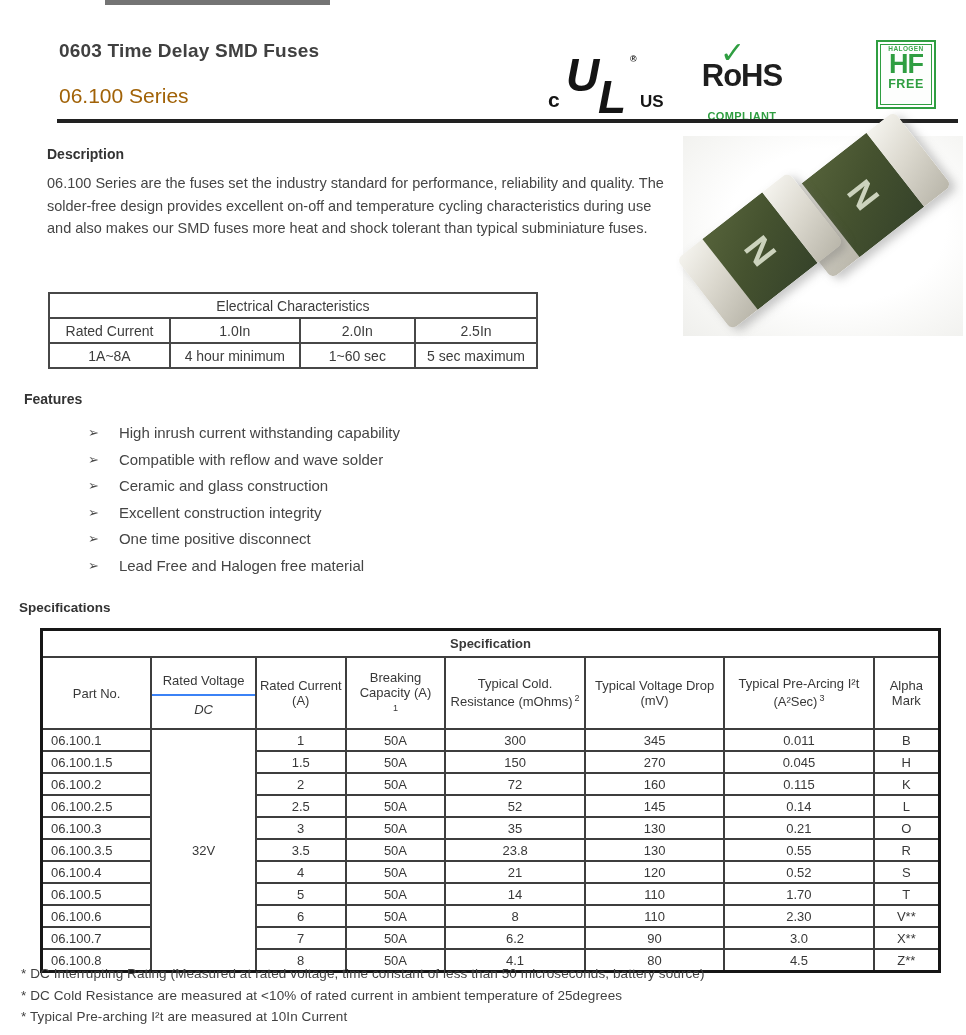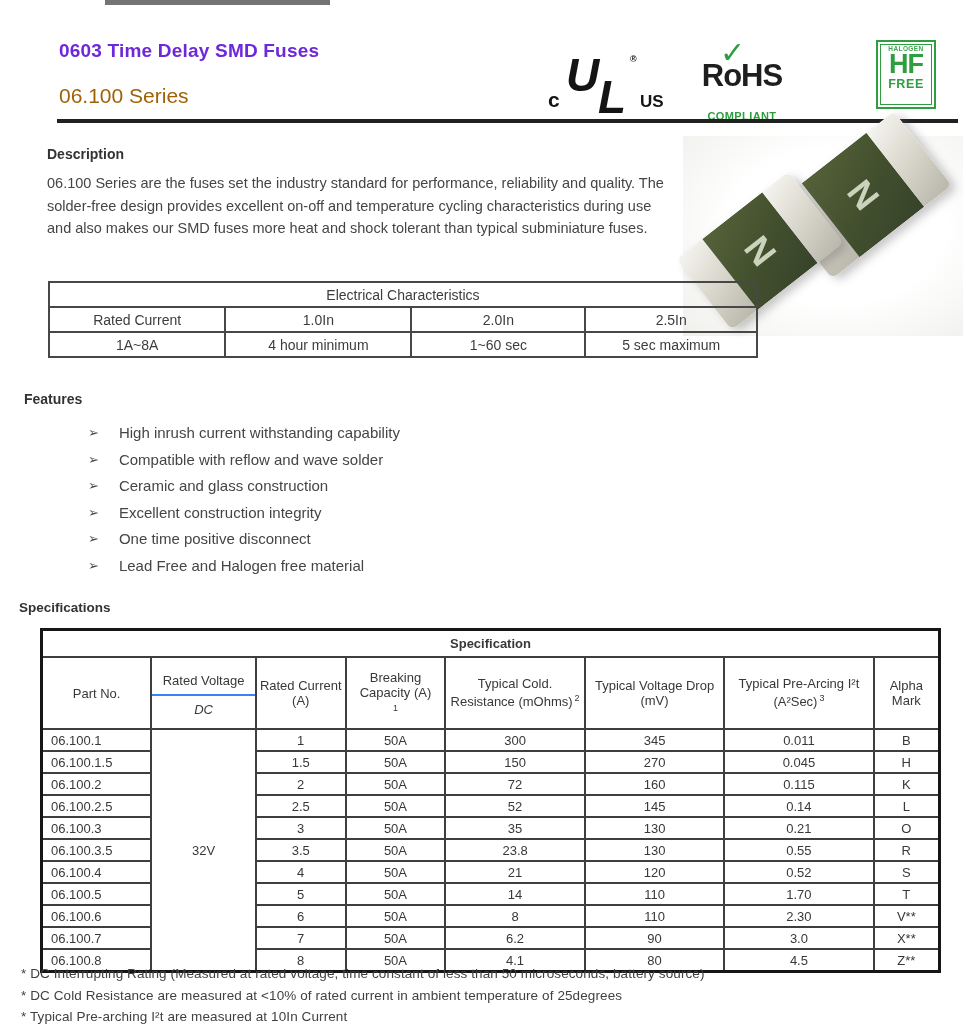--- a/index.html
+++ b/index.html
@@ -8,21 +8,21 @@
     background:#ffffff;
     font-family:"Liberation Sans","DejaVu Sans",sans-serif;
     color:#3f3f3f;
   }
   .page{position:absolute;inset:0;filter:blur(0.2px);}
 
   
   .top-remnant{position:absolute;left:105px;top:0;width:225px;height:5px;background:rgba(70,70,70,.75);}
 
   
-  .doc-title{position:absolute;left:59px;top:40px;font-size:19px;font-weight:600;color:#6d28d9;letter-spacing:.2px;}
+  .doc-title{position:absolute;left:59px;top:40px;font-size:19px;font-weight:600;color:#404040;letter-spacing:.2px;}
   .doc-series{position:absolute;left:59px;top:84px;font-size:21px;font-weight:400;color:#a16207;}
   .h-rule{position:absolute;left:57px;top:119px;width:901px;height:4px;background:#212121;}
 
   
   .logos{position:absolute;left:548px;top:40px;width:410px;height:80px;}
   .logo-ul{position:absolute;left:0;top:14px;width:135px;height:62px;color:#141414;}
   .ul-c{position:absolute;left:0;bottom:4px;font-size:21px;font-weight:800;}
   .ul-mark{position:absolute;left:16px;top:0;width:62px;height:62px;}
   .ul-u{position:absolute;left:2px;top:-6px;font-size:46px;font-weight:900;font-style:italic;}
   .ul-l{position:absolute;right:0;bottom:-8px;font-size:46px;font-weight:900;font-style:italic;}
@@ -60,21 +60,21 @@
     box-shadow:3px 6px 10px rgba(95,95,95,.35);}
   .fuse-right{left:104px;top:12px;width:152px;height:94px;transform:rotate(-38deg);}
   .fuse-left{left:6px;top:70px;width:142px;height:90px;transform:rotate(-38deg);}
   .fuse .cap{width:23%;background:linear-gradient(160deg,#f5f4ef 0%,#dcd9cf 45%,#b9b6aa 100%);}
   .fuse .body{flex:1;background:linear-gradient(150deg,#55623a 0%,#45522f 45%,#36432a 100%);
     display:flex;align-items:center;justify-content:center;}
   .fuse .mark{color:#ccd3bd;font-size:36px;font-weight:700;transform:rotate(90deg);}
 
   
   table{border-collapse:collapse;}
-  .elec-table{position:absolute;left:48px;top:281px;width:710px;padding-left:7px;}
+  .elec-table{position:absolute;left:48px;top:292px;width:490px;padding-left:7px;}
   .elec-table td{border:2px solid #474747;text-align:center;font-size:14px;color:#3c3c3c;height:23px;padding:0 2px;}
   .elec-title{font-size:14.5px;font-weight:500;}
 
   
   .feat-heading{position:absolute;left:24px;top:391px;}
   .feat-list{position:absolute;left:88px;top:424px;list-style:none;margin:0;padding:0;}
   .feat-list li{display:flex;gap:20px;margin-bottom:8.5px;font-size:15px;color:#454545;line-height:18px;}
   .feat-arrow{color:#4a4a4a;font-size:13px;line-height:18px;}
 
   

